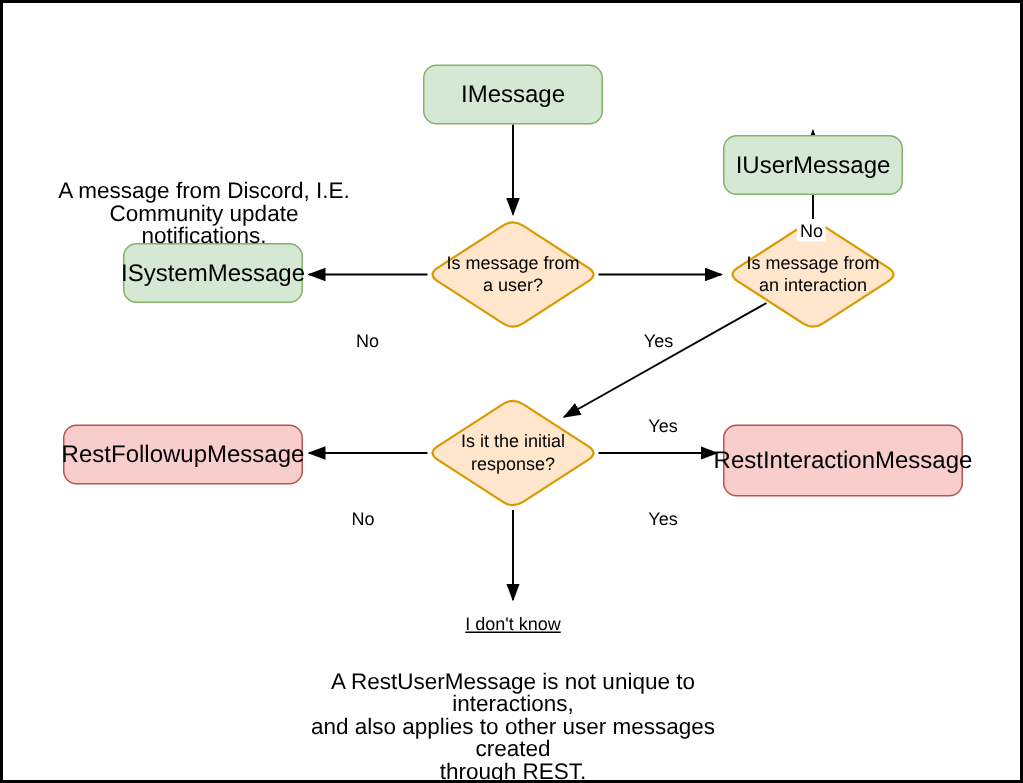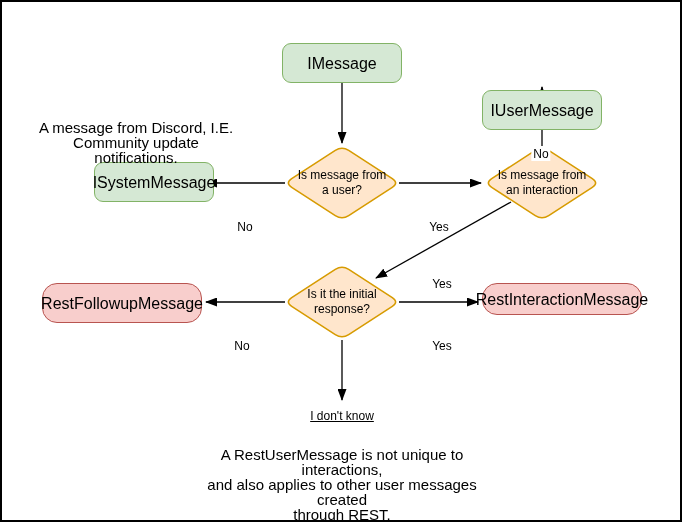--- a/index.html
+++ b/index.html
@@ -47,21 +47,20 @@
     color: var(--text, #000);
     text-align: center;
   }
   .node.green {
     background: var(--green-fill, #d5e8d4);
     border-color: var(--green-stroke, #82b366);
   }
   .node.red {
     background: var(--red-fill, #f8cecc);
     border-color: var(--red-stroke, #b85450);
-    border-radius: 15px;
   }
   .diamond-label {
     position: absolute;
     z-index: 2;
     width: 120px;
     text-align: center;
     font-size: 12px;
     line-height: 15px;
     color: var(--text, #000);
     white-space: pre-line;
@@ -84,23 +83,23 @@
     z-index: 2;
     text-align: center;
     font-size: 15px;
     line-height: 15px;
     color: var(--text, #000);
     white-space: pre-line;
   }
   
   #node-imessage        { left: 280px; top: 41px;  width: 120px; height: 40px; }
   #node-iusermessage    { left: 480px; top: 41px;  width: 120px; height: 40px; margin-top: 47px; }
-  #node-isystemmessage  { left: 80px;  top: 160px; width: 120px; height: 40px; margin-left: 12px; }
+  #node-isystemmessage  { left: 80px;  top: 160px; width: 120px; height: 40px; }
   #node-restfollowup    { left: 40px;  top: 281px; width: 160px; height: 40px; }
-  #node-restinteraction { left: 480px; top: 281px; width: 160px; height: 32px; }
+  #node-restinteraction { left: 480px; top: 281px; width: 160px; height: 48px; }
   #node-restuser        { left: 280px; top: 402px; width: 120px; height: 40px; }
   
   #label-q-user        { left: 280px; top: 166px; }
   #label-q-interaction { left: 480px; top: 166px; }
   #label-q-initial     { left: 280px; top: 285px; }
   
   #elabel-user-no        { left: 243px; top: 181px; }
   #elabel-user-yes       { left: 437px; top: 181px; }
   #elabel-interaction-no { left: 539px; top: 108px; }
   #elabel-interaction-yes{ left: 440px; top: 238px; }

